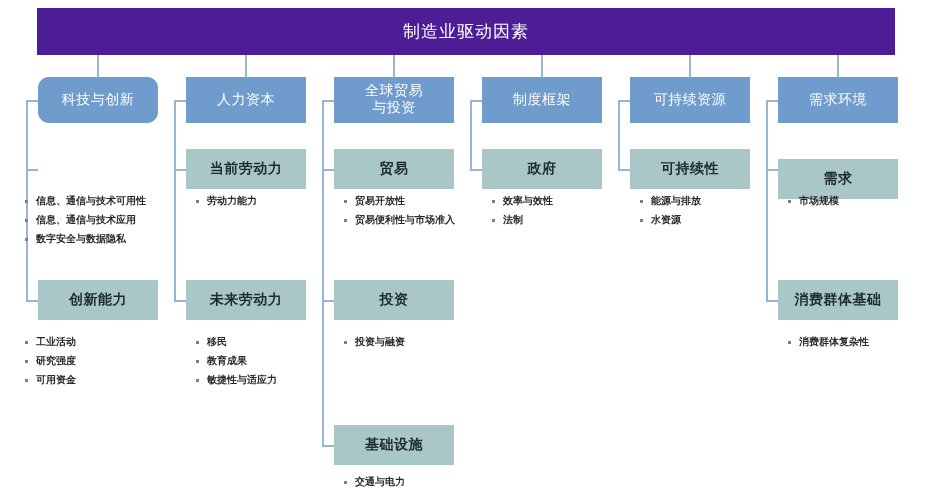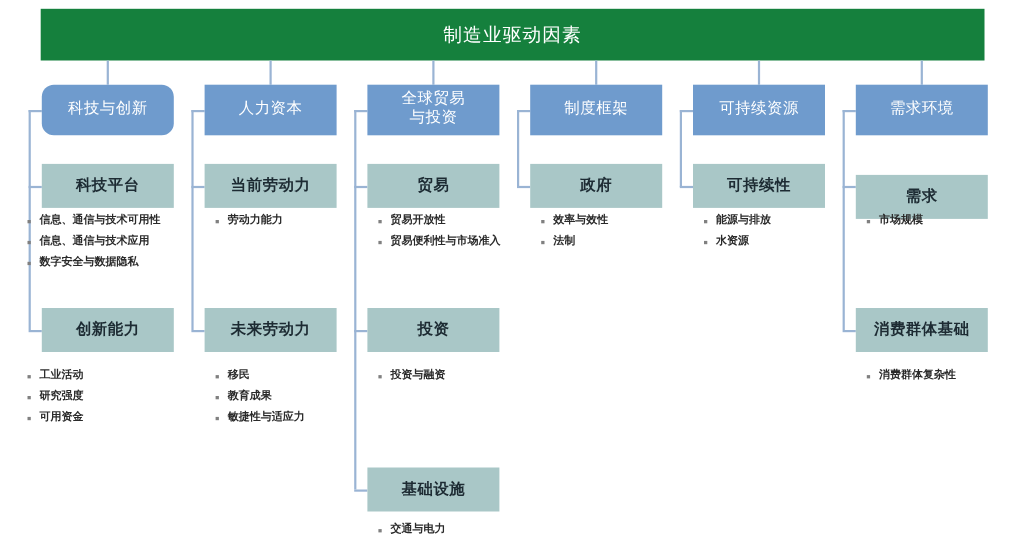--- a/index.html
+++ b/index.html
@@ -16,21 +16,21 @@
     overflow: hidden;
   }
 
   
   .title-bar {
     position: absolute;
     left: 37px;
     top: 8px;
     width: 858px;
     height: 47px;
-    background: #15803d;
+    background: #4c1d95;
     color: #ffffff;
     display: flex;
     align-items: center;
     justify-content: center;
     font-size: 17px;
     letter-spacing: 1px;
     font-weight: 400;
   }
 
   
@@ -106,23 +106,20 @@
   <div class="conn conn-v" style="left:26px; top:100px; width:1.5px; height:200px;"></div>
   <div class="conn conn-h" style="left:26px; top:100px; width:12px; height:1.5px;"></div>
   <div class="conn conn-h" style="left:26px; top:169px; width:12px; height:1.5px;"></div>
   <div class="conn conn-h" style="left:26px; top:300px; width:12px; height:1.5px;"></div>
   <div class="conn conn-v" style="left:97px; top:55px; width:1.5px; height:22px;"></div>
 
   <div class="l1-box" style="left:38px; top:77px; width:120px;border-radius:11px;">
     <span>科技与创新</span>
   </div>
 
-  <div class="l2-box" style="left:38px; top:149px; width:120px;">
-    <span>科技平台</span>
-  </div>
   <div class="bullets" style="left:25px; top:196px;">
     <div class="bullet-item">
         <span class="bullet-dot"></span>
         <span>信息、通信与技术可用性</span>
       </div>
     <div class="bullet-item">
         <span class="bullet-dot"></span>
         <span>信息、通信与技术应用</span>
       </div>
     <div class="bullet-item">

